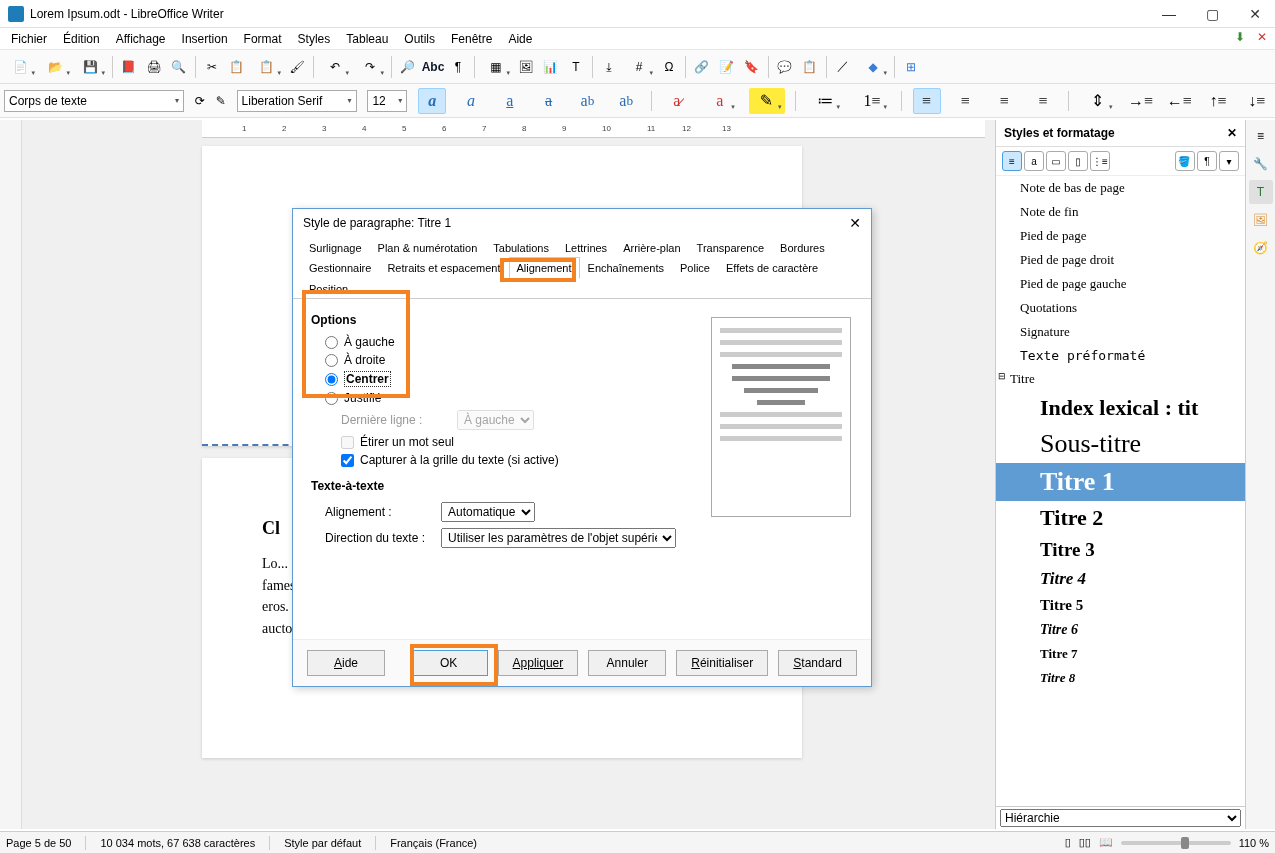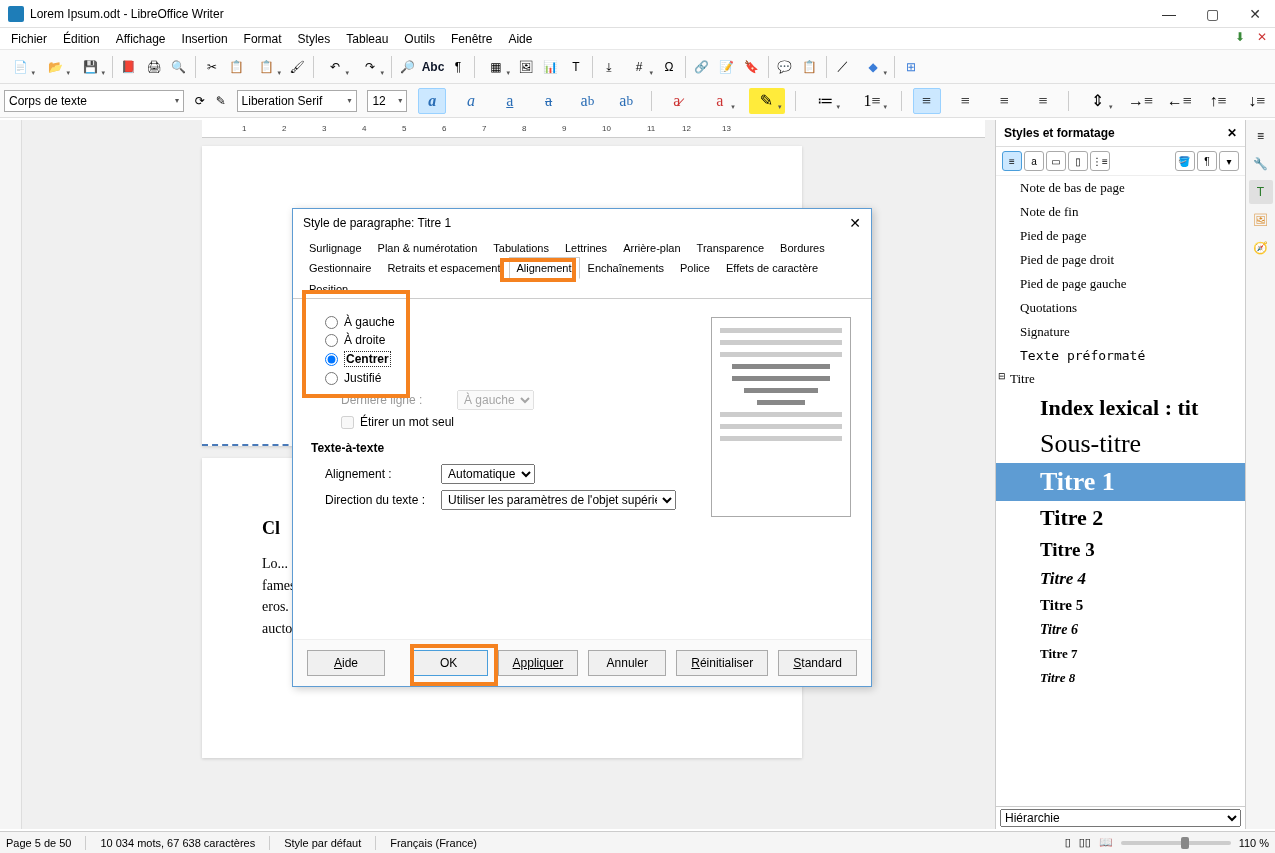--- a/index.html
+++ b/index.html
@@ -327,20 +327,21 @@
       <div class="tab">Bordures</div>
       <div class="tab">Gestionnaire</div>
       <div class="tab">Retraits et espacement</div>
       <div class="tab active">Alignement</div>
       <div class="tab">Enchaînements</div>
       <div class="tab">Police</div>
       <div class="tab">Effets de caractère</div>
       <div class="tab">Position</div>
     </div>
   <div class="dbody">
+    <div class="grp">Options</div>
     <div class="radio-row">
         <input type="radio" name="al" style="">
         <label>À gauche</label>
       </div>
     <div class="radio-row">
         <input type="radio" name="al" style="">
         <label>À droite</label>
       </div>
     <div class="radio-row">
         <input type="radio" name="al" checked="" style="">
@@ -350,20 +351,24 @@
         <input type="radio" name="al" style="">
         <label>Justifié</label>
       </div>
     <div class="form-row dim" style="padding-left:30px;">
       <label>Dernière ligne :</label>
       <select disabled=""><option>À gauche</option></select>
     </div>
     <div class="check-row dim" style="padding-left:30px;">
         <input type="checkbox" disabled="" style="">
         <label>Étirer un mot seul</label>
+      </div>
+    <div class="check-row" style="padding-left:30px;">
+        <input type="checkbox" checked="" style="">
+        <label>Capturer à la grille du texte (si active)</label>
       </div>
 
     <div class="grp">Texte-à-texte</div>
     <div class="form-row">
       <label>Alignement :</label>
       <select><option>Automatique</option></select>
     </div>
 
     <div class="form-row">
       <label>Direction du texte :</label>

